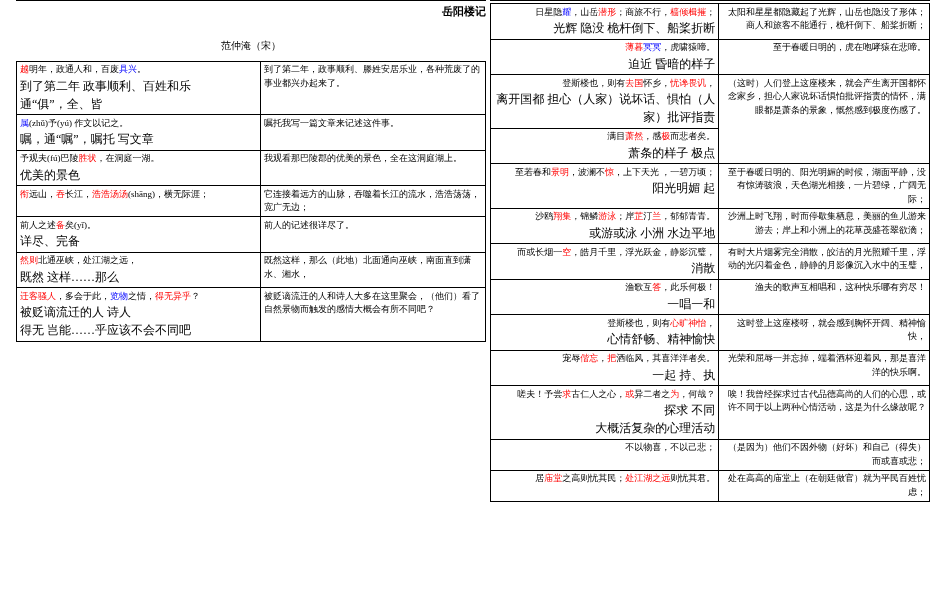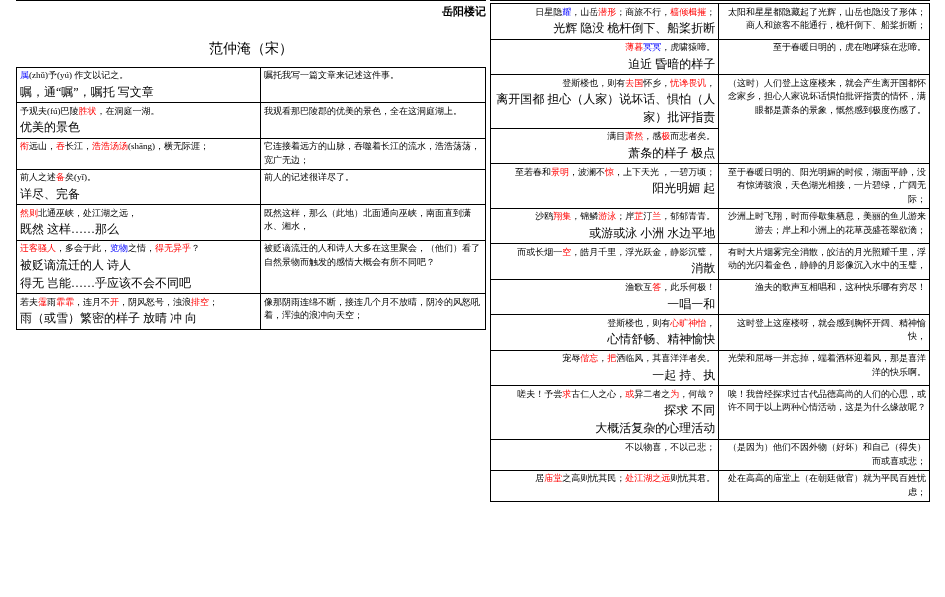--- a/index.html
+++ b/index.html
@@ -38,21 +38,21 @@
     }
     .title-block {
       text-align: right;
       font-weight: bold;
       margin-bottom: 18px;
       font-size: 11px;
     }
     .author-block {
       text-align: center;
       margin-bottom: 8px;
-      font-size: 14px;
+      font-size: 10px;
     }
     table.grid {
       border-collapse: collapse;
       width: 100%;
       table-layout: fixed;
     }
     table.grid td {
       border: 1px solid #000;
       vertical-align: top;
       padding: 1.5px 3px;
@@ -74,20 +74,28 @@
     <div class="author-block">范仲淹（宋）</div>
 
     <table class="grid">
       <colgroup>
           <col class="cell-orig">
           <col class="cell-tr">
         </colgroup>
       <tbody id="left-tbody">
           <tr>
             <td>
+              <div><span class="r">越</span><span>明年</span><span>，政通人和，</span><span>百废</span><span class="bl">具兴</span><span>。</span></div>
+              <div><span class="sub">到了第二年  政事顺利、百姓和乐</span></div>
+              <div><span class="sub">通“俱”，全、皆</span></div>
+            </td>
+            <td>到了第二年，政事顺利、滕姓安居乐业，各种荒废了的事业都兴办起来了。</td>
+          </tr>
+          <tr>
+            <td>
               <div><span class="bl">属</span><span>(zhǔ)予(yú) 作文以记之。</span></div>
               <div><span class="sub">嘱，通“嘱”，嘱托    写文章</span></div>
             </td>
             <td>嘱托我写一篇文章来记述这件事。</td>
           </tr>
           <tr>
             <td>
               <div><span>予观夫(fú)巴陵</span><span class="r">胜状</span><span>，在洞庭一湖。</span></div>
               <div><span class="sub">优美的景色</span></div>
             </td>
@@ -113,27 +121,20 @@
             </td>
             <td>既然这样，那么（此地）北面通向巫峡，南面直到潇水、湘水，</td>
           </tr>
           <tr>
             <td>
               <div><span class="r">迁客</span><span class="r">骚人</span><span>，多会于此，</span><span class="bl">览物</span><span>之情，</span><span class="r">得无异乎</span><span>？</span></div>
               <div><span class="sub">被贬谪流迁的人  诗人</span></div>
               <div><span class="sub">得无    岂能……乎应该不会不同吧</span></div>
             </td>
             <td>被贬谪流迁的人和诗人大多在这里聚会，（他们）看了自然景物而触发的感情大概会有所不同吧？</td>
-          </tr>
-          <tr>
-            <td>
-              <div><span>若夫</span><span class="r">霪</span><span>雨</span><span class="r">霏霏</span><span>，连月不</span><span class="r">开</span><span>，阴风怒号，浊浪</span><span class="r">排空</span><span>；</span></div>
-              <div><span class="sub">雨（或雪）繁密的样子    放晴        冲 向</span></div>
-            </td>
-            <td>像那阴雨连绵不断，接连几个月不放晴，阴冷的风怒吼着，浑浊的浪冲向天空；</td>
           </tr>
         </tbody>
     </table>
   </div>
 
   <div class="col-right">
     <table class="grid">
       <colgroup>
           <col class="cell-orig">
           <col class="cell-tr">

